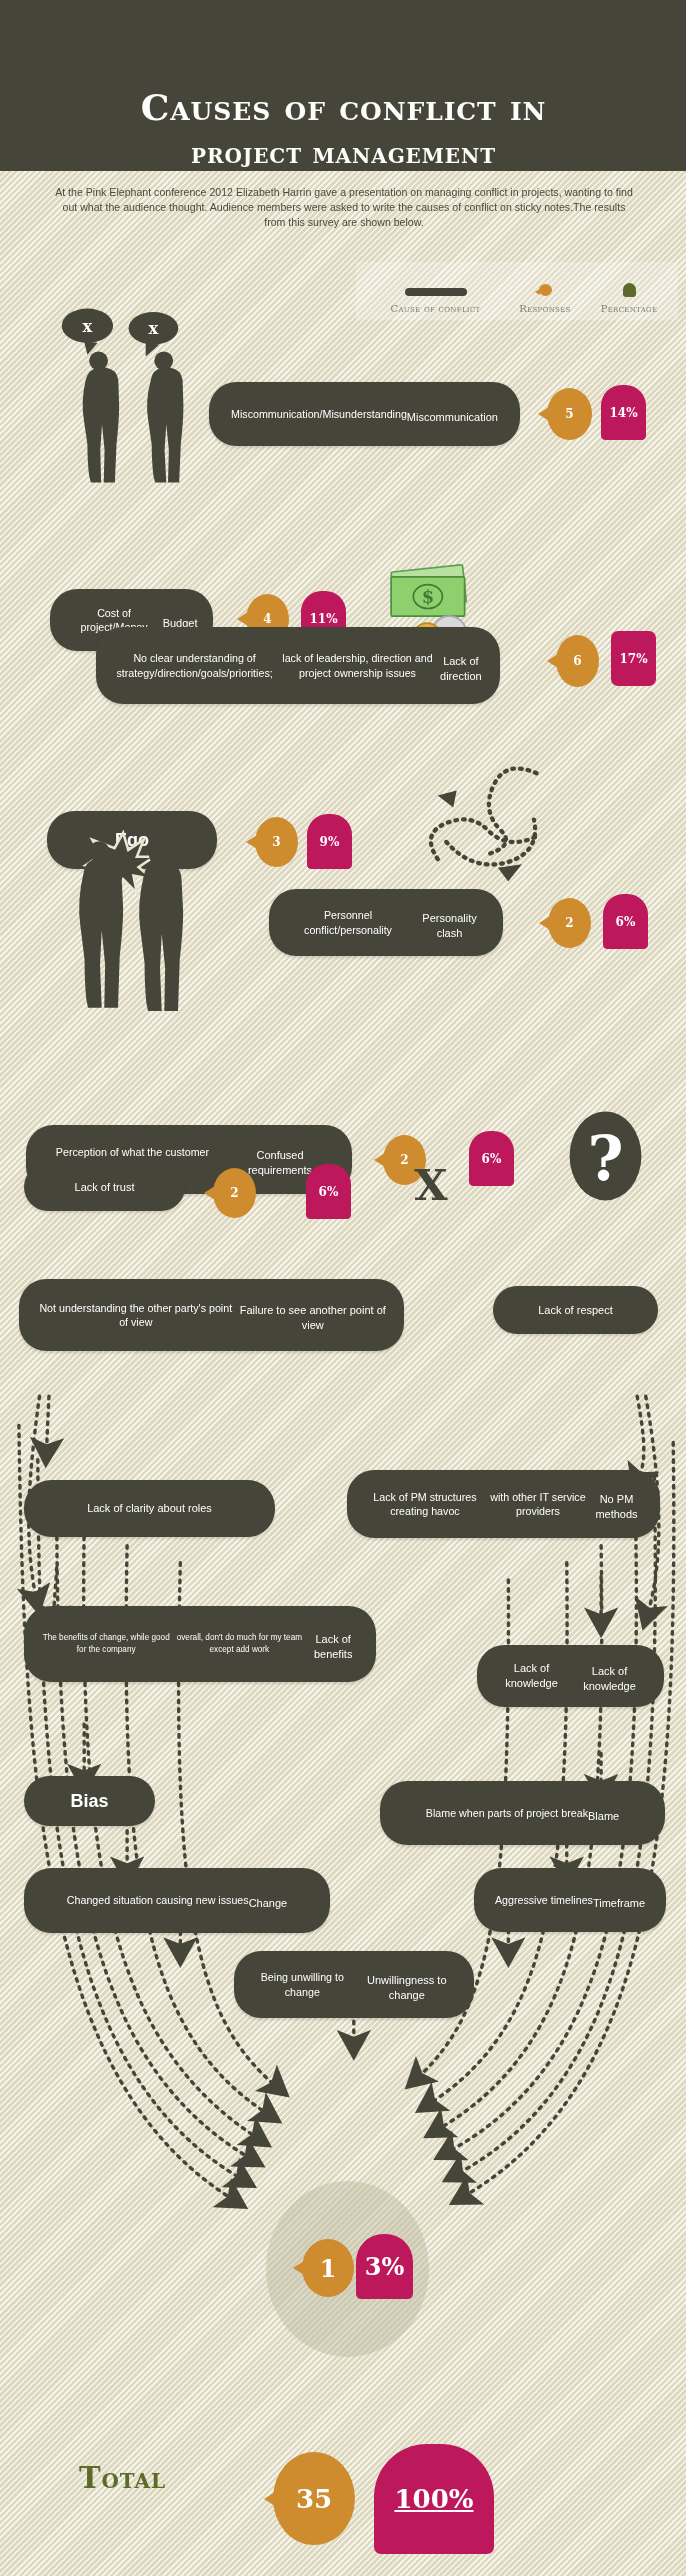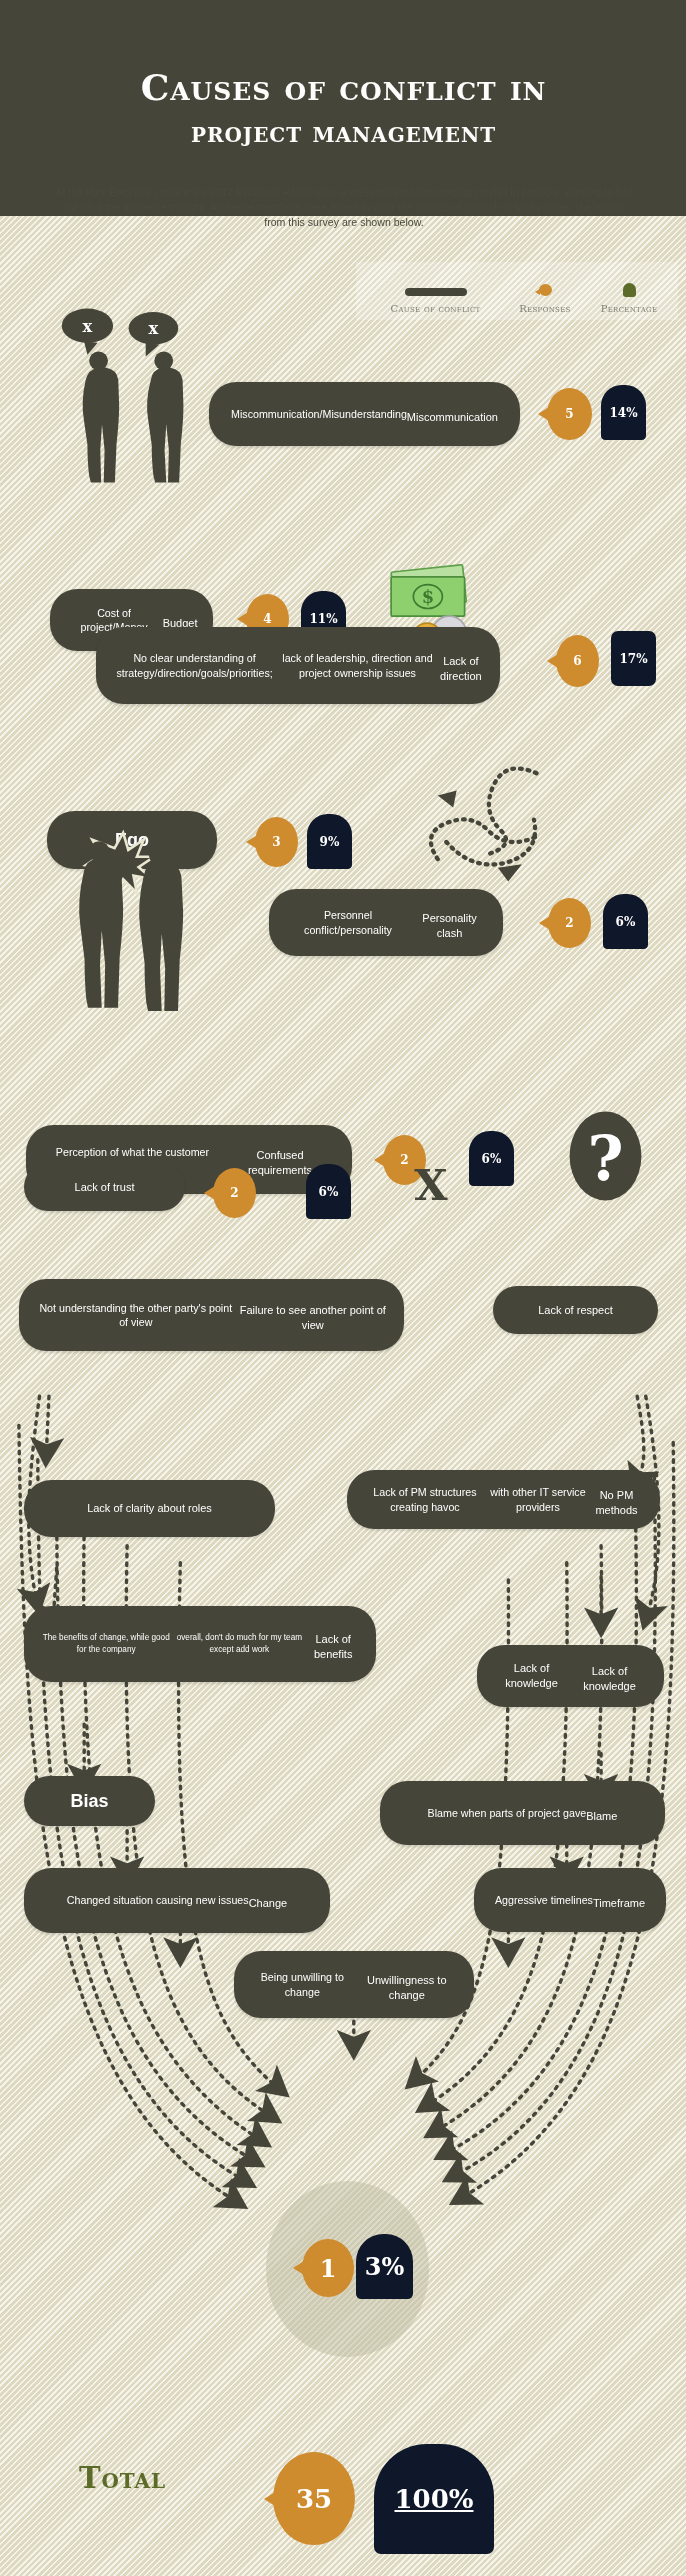--- a/index.html
+++ b/index.html
@@ -11,23 +11,23 @@
     background-image: repeating-linear-gradient(
         -45deg,
         rgba(255,255,255,0.55) 0px,
         rgba(255,255,255,0.55) 1.7px,
         rgba(211,205,176,0.55) 1.7px,
         rgba(211,205,176,0.55) 4.3px);
   }
 
   
   .header {
-    position:absolute; left:0; top:0; width:687px; height:216px;
+    position:absolute; left:0; top:0; width:687px; height:171px;
     background:#454539;
-    display:flex; flex-direction:column; align-items:center; justify-content:center;
+    display:flex; flex-direction:column; align-items:center; justify-content:flex-end;
   }
   .header h1 {
     font-family:"DejaVu Serif", serif;
     color:#fdfdfb; font-weight:bold;
     text-align:center; line-height:1.22;
     font-size:34px; letter-spacing:0.9px;
     font-variant:small-caps;
   }
   .header h1 .l1 { display:block; font-size:36px; }
   .header h1 .l2 { display:block; font-size:28px; margin-top:6.9px;}
@@ -90,21 +90,21 @@
     position:absolute; background:#cf8c2f; color:#fff;
     border-radius:50%; display:flex; align-items:center; justify-content:center;
     font-size:12px; font-weight:bold; font-family:"DejaVu Serif", serif;
   }
   .badge-resp:before {
     content:""; position:absolute; left:-9.4px; top:50%; transform:translateY(-50%);
     border-top:7.7px solid transparent; border-bottom:7.7px solid transparent;
     border-right:11px solid #cf8c2f;
   }
   .badge-pct {
-    position:absolute; background:#0f172a; color:#fff;
+    position:absolute; background:#be185d; color:#fff;
     border-radius:20.6px 20.6px 4.3px 4.3px;
     display:flex; align-items:center; justify-content:center;
     font-size:12px; font-weight:bold; font-family:"DejaVu Serif", serif;
   }
 
   
   .art { position:absolute; }
 
   
   .total-label {
@@ -289,21 +289,21 @@
 </div>
 
 <div class="pill" style="left:493px; top:1286px; width:165px; height:48px;">
   <div class="line-solo">Lack of respect</div>
 </div>
 
 <div class="pill" style="left:24px; top:1480px; width:251px; height:57px;">
   <div class="line-solo">Lack of clarity about roles</div>
 </div>
 
-<div class="pill" style="left:347px; top:1470px; width:313px; height:59px;">
+<div class="pill" style="left:347px; top:1470px; width:313px; height:68px;">
   <div class="line-top">Lack of PM structures creating havoc</div>
   <div class="line-top">with other IT service providers</div>
   <div class="line-sub">No PM methods</div>
 </div>
 
 <div class="pill" style="left:24px; top:1606px; width:352px; height:76px;">
   <div class="tiny">The benefits of change, while good for  the company</div>
   <div class="tiny">overall, don't do much for my team except add work</div>
   <div class="line-sub">Lack of benefits</div>
 </div>
@@ -311,21 +311,21 @@
 <div class="pill" style="left:477px; top:1645px; width:187px; height:62px;">
   <div class="line-solo">Lack of knowledge</div>
   <div class="line-sub">Lack of knowledge</div>
 </div>
 
 <div class="pill" style="left:24px; top:1776px; width:131px; height:50px;">
   <div class="big">Bias</div>
 </div>
 
 <div class="pill" style="left:380px; top:1781px; width:285px; height:64px;">
-  <div class="line-top">Blame when parts of project gave</div>
+  <div class="line-top">Blame when parts of project break</div>
   <div class="line-sub">Blame</div>
 </div>
 
 <div class="pill" style="left:24px; top:1868px; width:306px; height:65px;">
   <div class="line-top">Changed situation causing new issues</div>
   <div class="line-sub">Change</div>
 </div>
 
 <div class="pill" style="left:474px; top:1868px; width:192px; height:64px;">
   <div class="line-top">Aggressive timelines</div>

